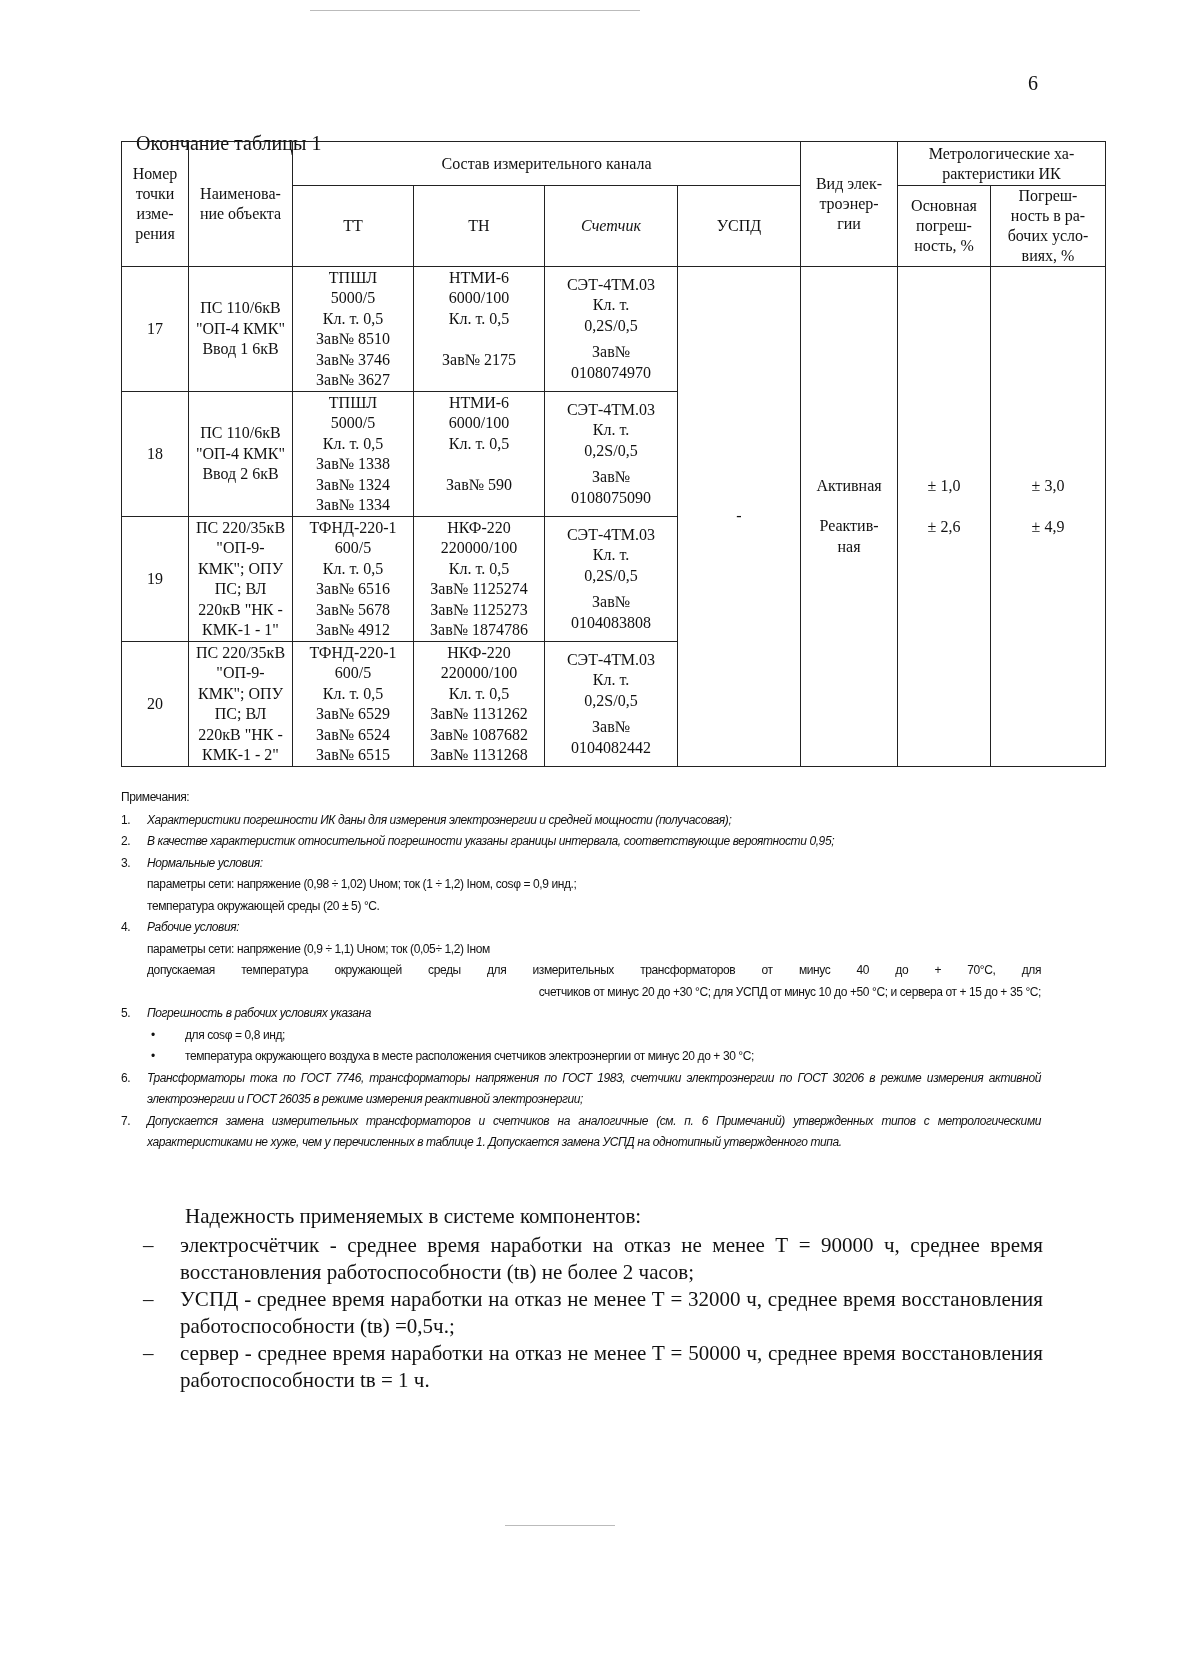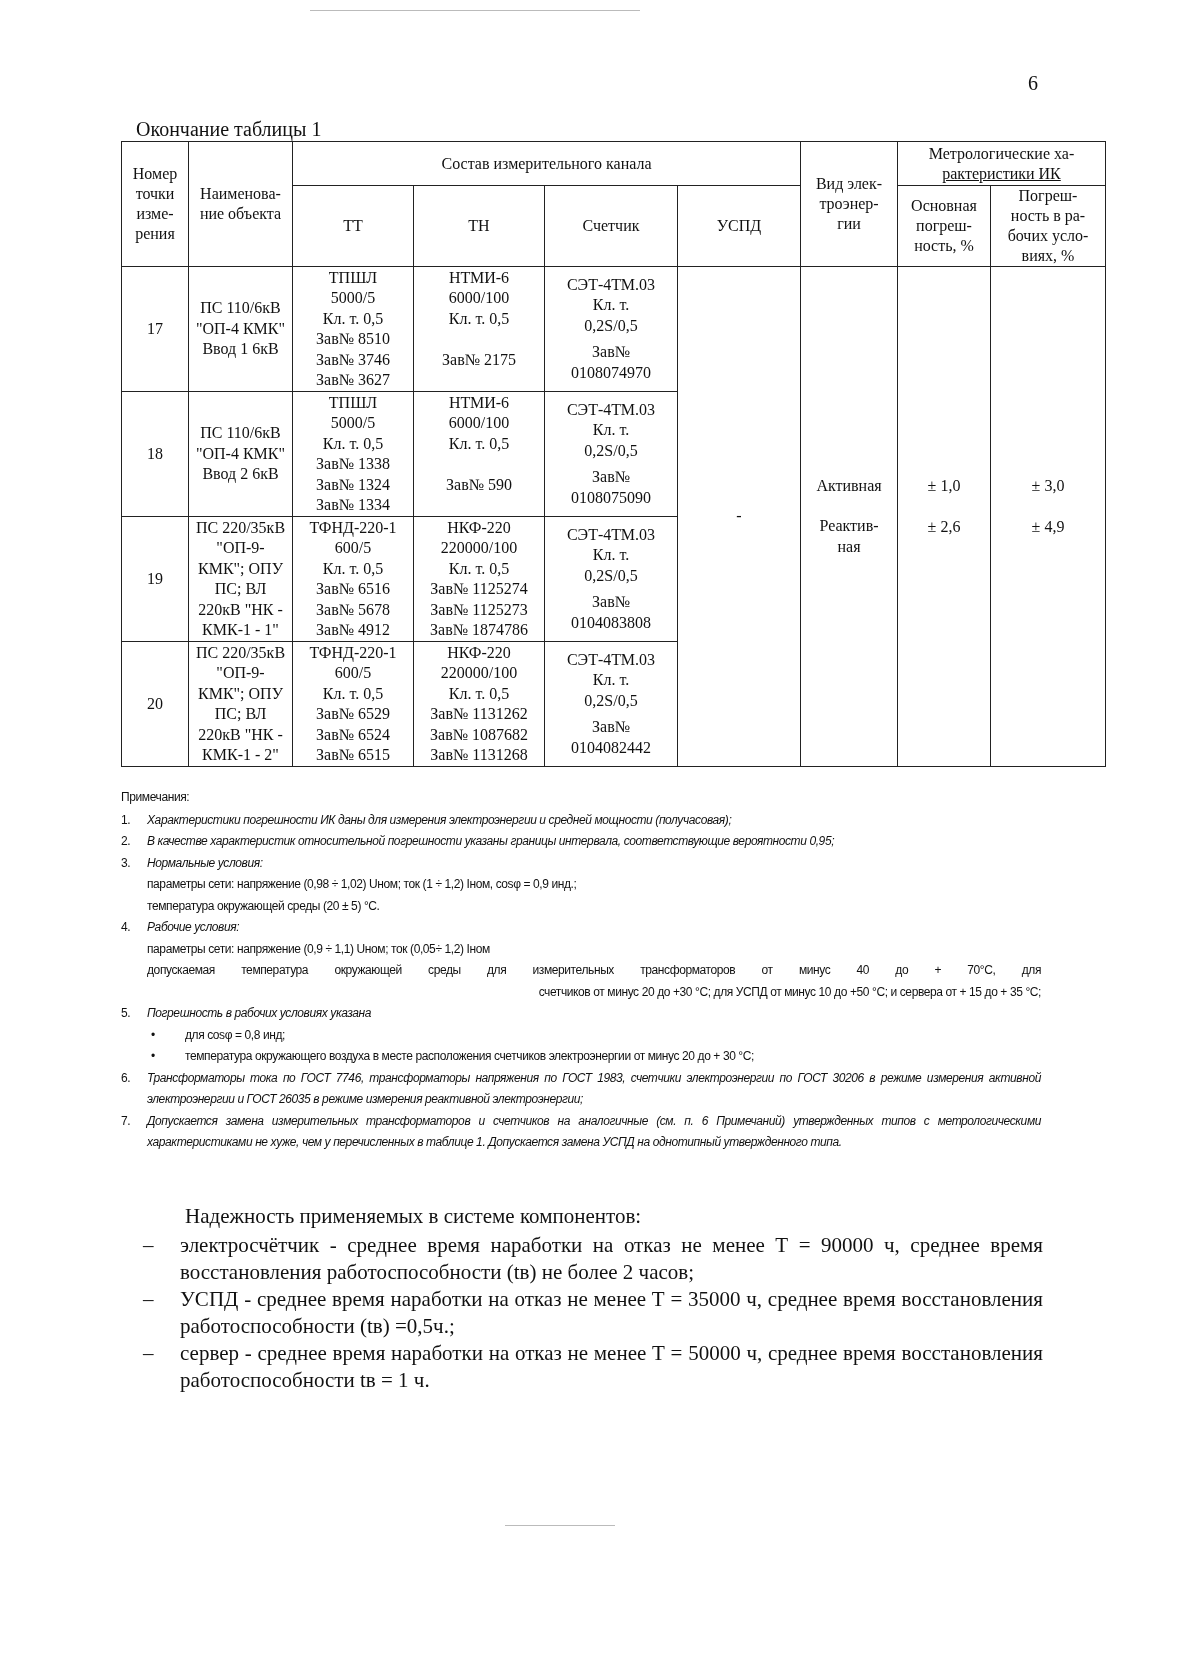--- a/index.html
+++ b/index.html
@@ -1,21 +1,21 @@
 <!DOCTYPE html>
 <html><head>
 <meta charset="utf-8">
 <style>
   html, body { margin:0; padding:0; background:#fff; }
   body { width:1194px; height:1668px; position:relative; font-family:"Liberation Serif", serif; color:#111; }
   .page-num { position:absolute; left:1028px; top:72px; font-size:20px; }
-  .caption { position:absolute; left:136px; top:118px; font-size:20px; }
+  .caption { position:absolute; left:136px; top:132px; font-size:20px; }
   table.main { position:absolute; left:121px; top:141px; border-collapse:collapse; font-size:16px; line-height:20.5px; }
   table.main td, table.main th { border:1.5px solid #222; text-align:center; vertical-align:middle; padding:0 2px; font-weight:normal; }
-  .c0 { width:62px; } .c1 { width:99px; } .c2 { width:116px; } .c3 { width:126px; } .c4 { width:128px; }
+  .c0 { width:62px; } .c1 { width:99px; } .c2 { width:116px; } .c3 { width:126px; } .c4 { width:128px;font-style:italic; }
   .c5 { width:118px; } .c6 { width:92px; } .c7 { width:88px; } .c8 { width:110px; }
   .hdr td { font-size:16px; line-height:20px; }
   .multi div { white-space:nowrap; }
   .gap { height:6px; }
   .notes { position:absolute; left:121px; top:787px; width:920px; font-size:12px; line-height:21.5px; font-family:"Liberation Sans Narrow","Liberation Sans",sans-serif; letter-spacing:-0.4px; }
   .notes .title { margin-bottom:1px; }
   .note { display:flex; }
   .note .num { width:26px; flex-shrink:0; }
   .note .txt { flex:1; text-align:justify;font-style:italic; }
   .sub { padding-left:26px; }
@@ -52,21 +52,21 @@
           <div>ние объекта</div>
     </td>
     <td colspan="4">Состав измерительного канала</td>
     <td class="c6 multi" rowspan="2">
       <div>Вид элек-</div>
           <div>троэнер-</div>
           <div>гии</div>
     </td>
     <td colspan="2" class="multi">
       <div>Метрологические ха-</div>
-          <div style="text-decoration:underline;">рактеристики ИК</div>
+          <div style="">рактеристики ИК</div>
     </td>
   </tr>
   <tr class="hdr" style="height:81px;">
     <td class="c2">ТТ</td>
     <td class="c3">ТН</td>
     <td class="c4">Счетчик</td>
     <td class="c5">УСПД</td>
     <td class="c7 multi">
       <div>Основная</div>
           <div>погреш-</div>
@@ -285,19 +285,19 @@
 </div>
 
 <div class="reliab">
   <div class="head">Надежность применяемых в системе компонентов:</div>
   <div class="ritem">
       <span class="dash">–</span>
       <span class="txt">электросчётчик - среднее время наработки на отказ не менее Т = 90000 ч, среднее время восстановления работоспособности (tв)  не более 2 часов;</span>
     </div>
   <div class="ritem">
       <span class="dash">–</span>
-      <span class="txt">УСПД - среднее время наработки на отказ не менее Т = 35000 ч, среднее время восстановления работоспособности (tв) =0,5ч.;</span>
+      <span class="txt">УСПД - среднее время наработки на отказ не менее Т = 32000 ч, среднее время восстановления работоспособности (tв) =0,5ч.;</span>
     </div>
   <div class="ritem">
       <span class="dash">–</span>
       <span class="txt">сервер - среднее время наработки на отказ не менее Т = 50000 ч, среднее время восстановления работоспособности tв = 1 ч.</span>
     </div>
 </div>
 
 </body></html>

